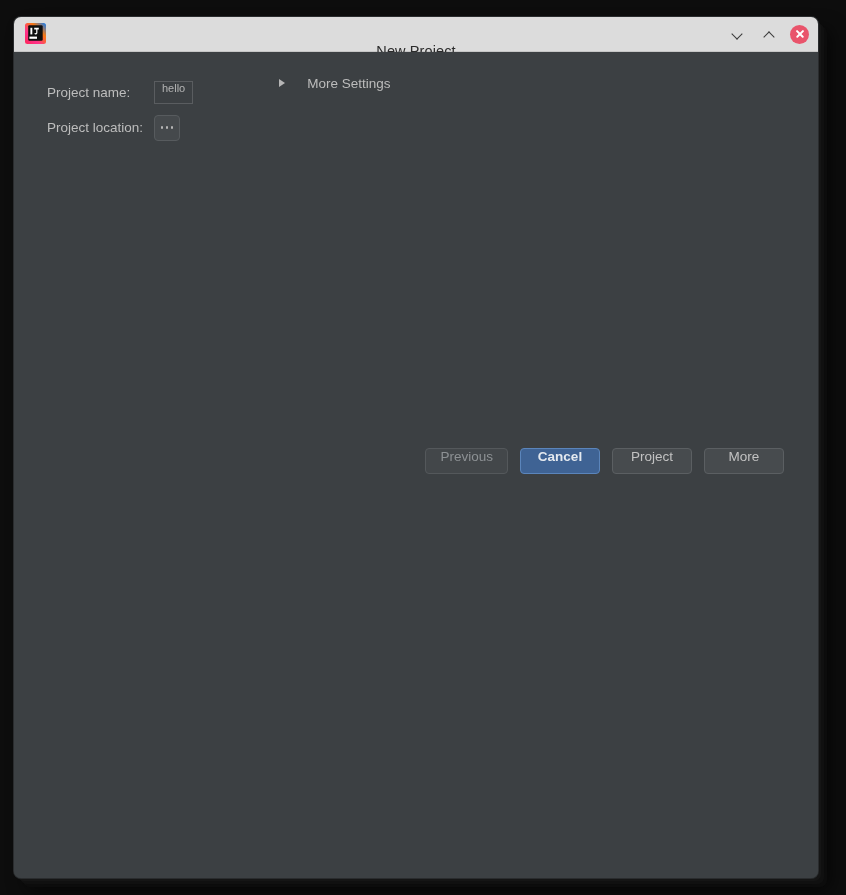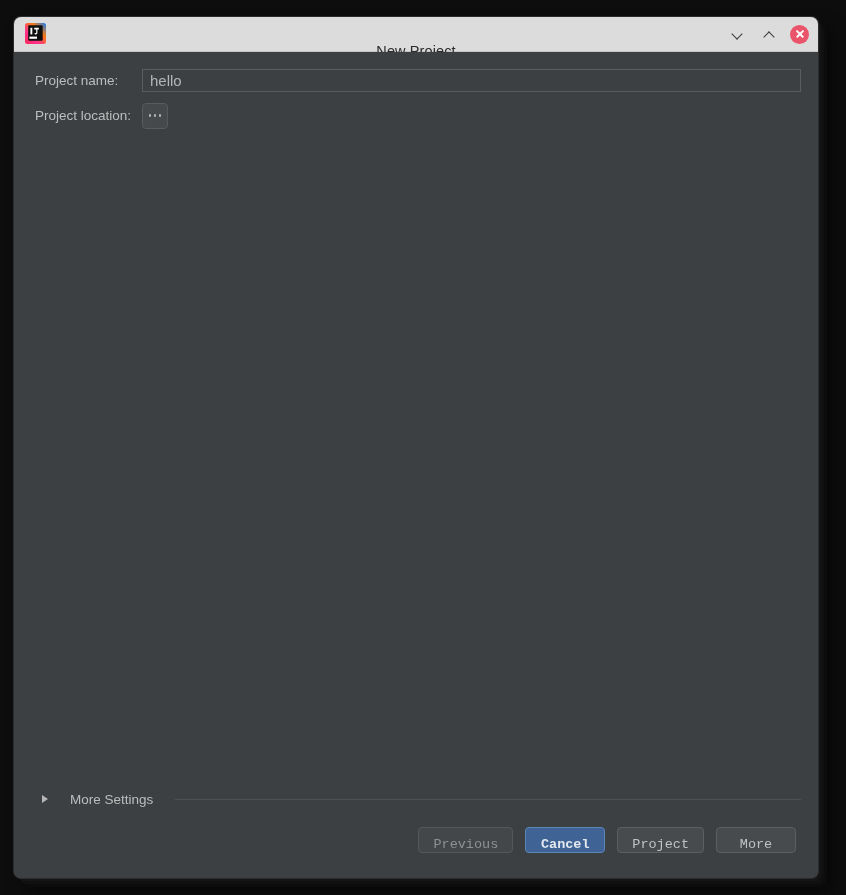--- a/index.html
+++ b/index.html
@@ -122,23 +122,23 @@
     border-radius: 1px;
   }
   .close-btn::before { transform: rotate(45deg); }
   .close-btn::after  { transform: rotate(-45deg); }
 
   
   .body {
     position: relative;
     flex: 1 1 auto;
     background: #3c4043;
-    padding: 4px;
-    display: flex;
-    flex-direction: column;
+    padding: 16px;
+    display: flex;
+    flex-direction: row;
     min-height: 0;
   }
 
   
   .form {
     padding: 12px 13px 0 17px;
   }
   .form-row {
     display: flex;
     align-items: center;
@@ -189,24 +189,24 @@
   }
   @keyframes blink { 50% { opacity: 0; } }
 
   .txt-fake {
     flex: 1 1 auto;
     height: 23px;
     box-sizing: border-box;
     background: #3c4043;
     border: 1px solid #5a5d60;
     color: #b4b4b4;
-    font-size: 15px;
+    font-size: 11px;
     padding: 0 7px;
     display: flex;
-    align-items: center;
+    align-items: flex-start;
     user-select: none;
   }
   .txt-fake.focused {
     border: 2px solid #4a88c7;
     color: #d9d9d9;
     padding: 0 6px;
   }
 
   
   .content-pane {
@@ -256,26 +256,26 @@
     padding: 0 18px 8px 0;
   }
   .btn {
     min-width: 80px;
     height: 26px;
     box-sizing: border-box;
     border-radius: 4px;
     background: #474b4e;
     border: 1px solid #5b5f62;
     color: #c2c2c2;
-    font-family: Liberation Mono, monospace;
+    font-family: Liberation Sans, sans-serif;
     font-size: 13.5px;
     padding: 0 14px;
     cursor: default;
     display: flex;
-    align-items: flex-end;
+    align-items: flex-start;
     justify-content: center;
     user-select: none;
   }
   .btn.disabled {
     color: #8d9194;
     background: #43474a;
     border-color: #54585b;
   }
   .btn.default {
     background: #3f6394;

